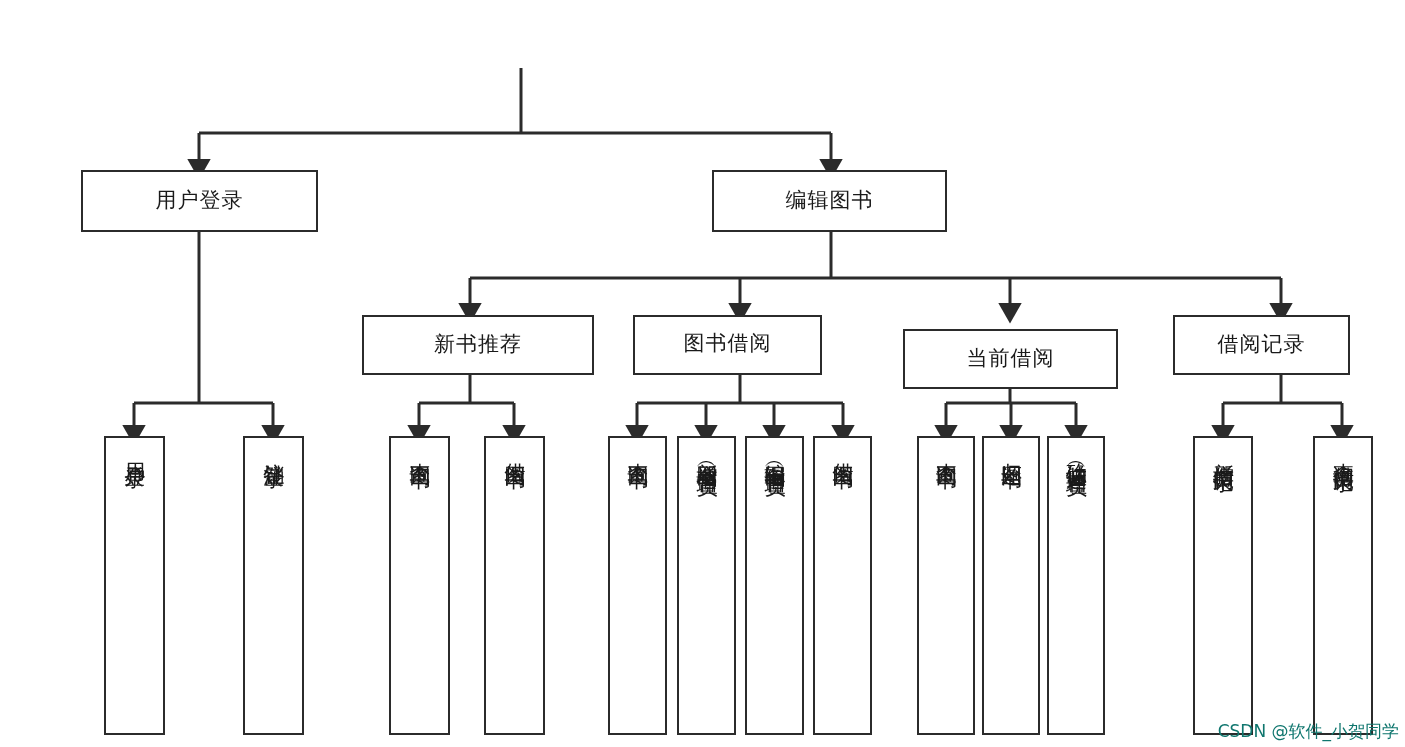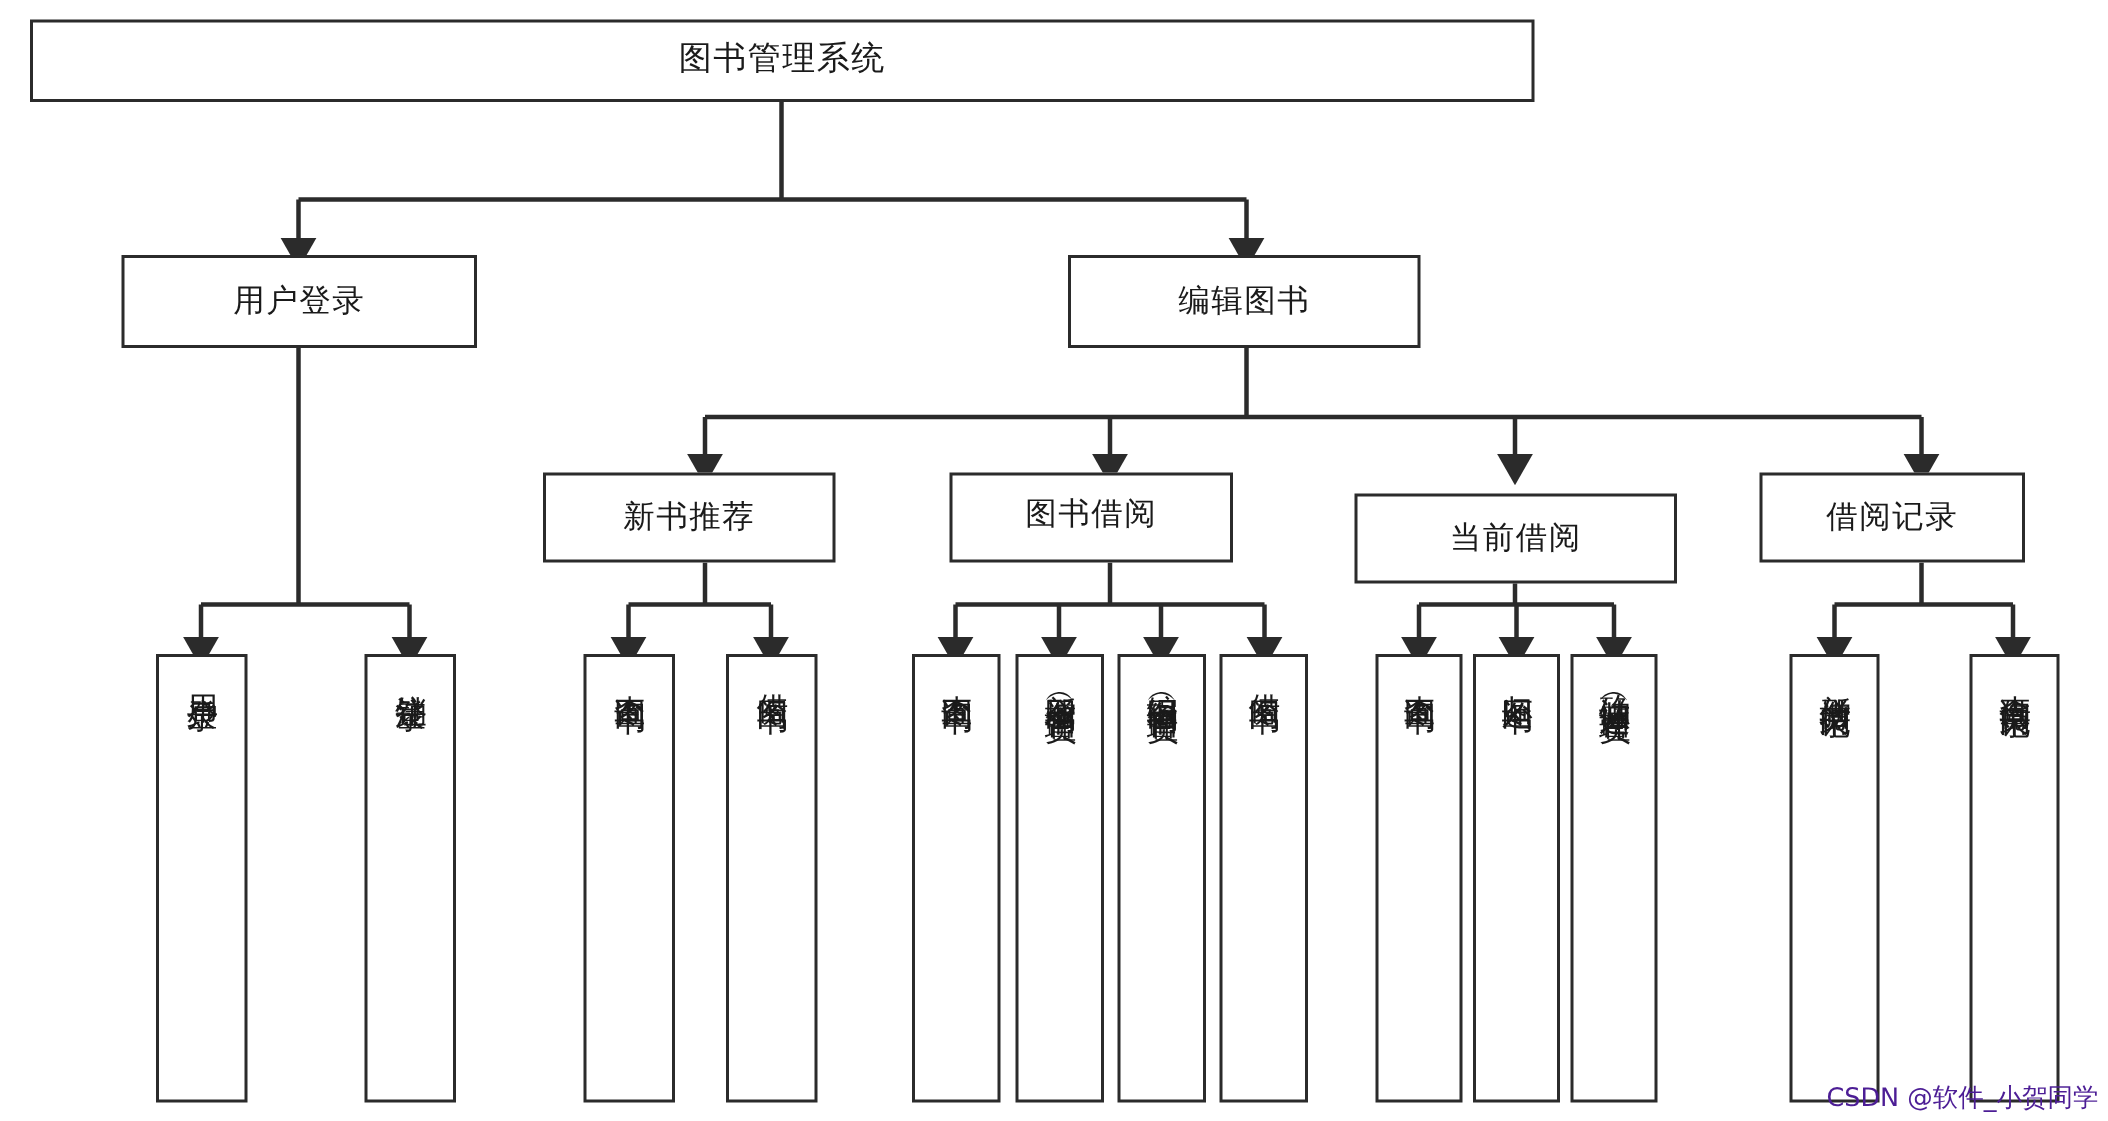--- a/index.html
+++ b/index.html
@@ -56,21 +56,21 @@
     line-height: 1.28;
     letter-spacing: 2px;
     white-space: nowrap;
     display: block;
   }
   .watermark {
     position: absolute;
     right: 6px;
     bottom: 4px;
     font-size: 17px;
-    color: #4c1d95;
+    color: #0f766e;
     white-space: nowrap;
     z-index: 5;
     font-family: "DejaVu Sans", "Liberation Sans", sans-serif;
   }
 </style>
 </head>
 <body>
 
 <div id="canvas">
 
@@ -121,33 +121,30 @@
       <path d="M1011,403 L1011,429" marker-end="url(#arrow)"></path>
       <path d="M1076,403 L1076,429" marker-end="url(#arrow)"></path>
 
       <path d="M1281,375 L1281,403"></path>
       <path d="M1223,403 L1342,403"></path>
       <path d="M1223,403 L1223,429" marker-end="url(#arrow)"></path>
       <path d="M1342,403 L1342,429" marker-end="url(#arrow)"></path>
     </g>
   </svg>
 
-  <div class="node h root" style="left:20px; top:13px; width:1003px; height:55px;">
-    <span>图书管理系统</span>
-  </div>
 
   <div class="node h" style="left:81px; top:170px; width:237px; height:62px;">
     <span>用户登录</span>
   </div>
 
   <div class="node h" style="left:712px; top:170px; width:235px; height:62px;">
     <span>编辑图书</span>
   </div>
 
-  <div class="node h" style="left:362px; top:315px; width:195px; height:60px;">
+  <div class="node h" style="left:362px; top:315px; width:232px; height:60px;">
     <span>新书推荐</span>
   </div>
 
   <div class="node h" style="left:633px; top:315px; width:189px; height:60px;font-family:Liberation Mono, monospace;">
     <span>图书借阅</span>
   </div>
 
   <div class="node h" style="left:903px; top:329px; width:215px; height:60px;">
     <span>当前借阅</span>
   </div>

